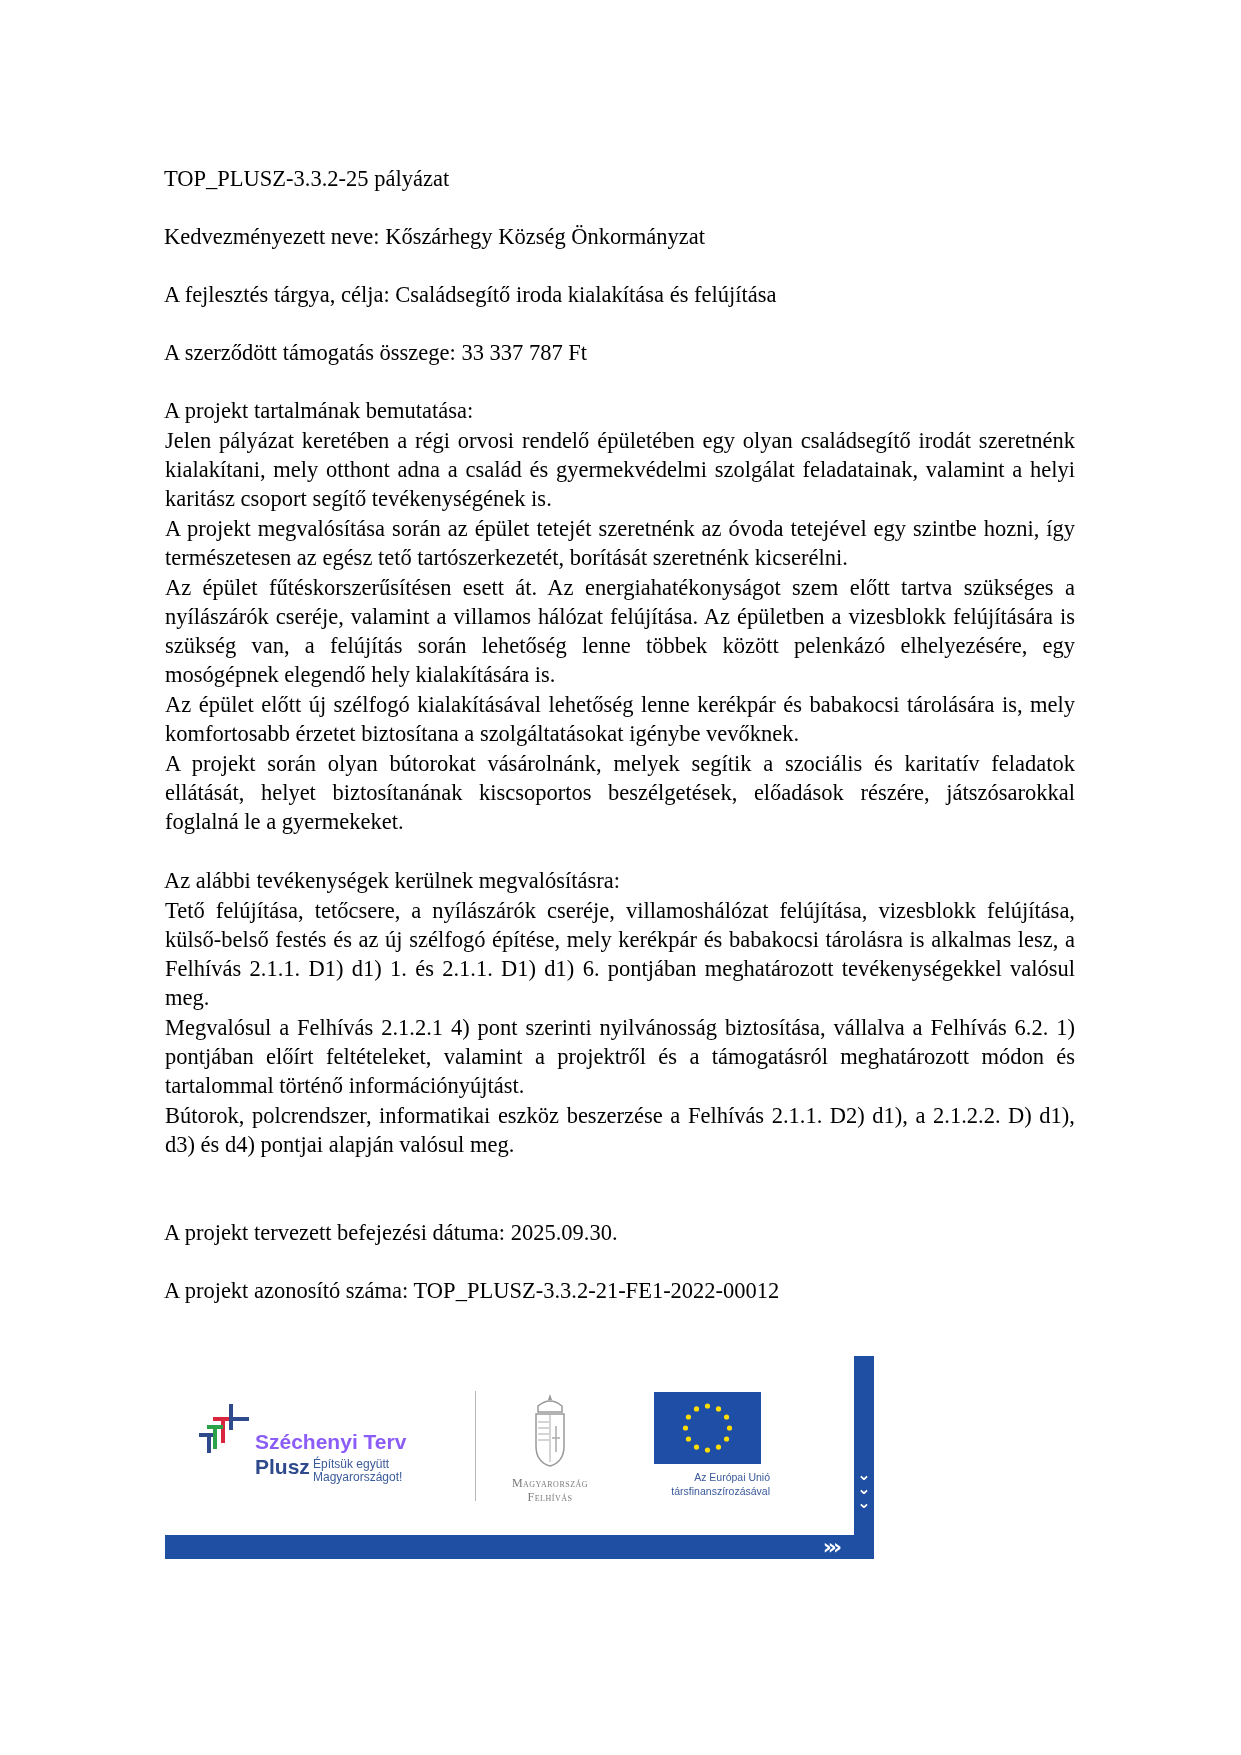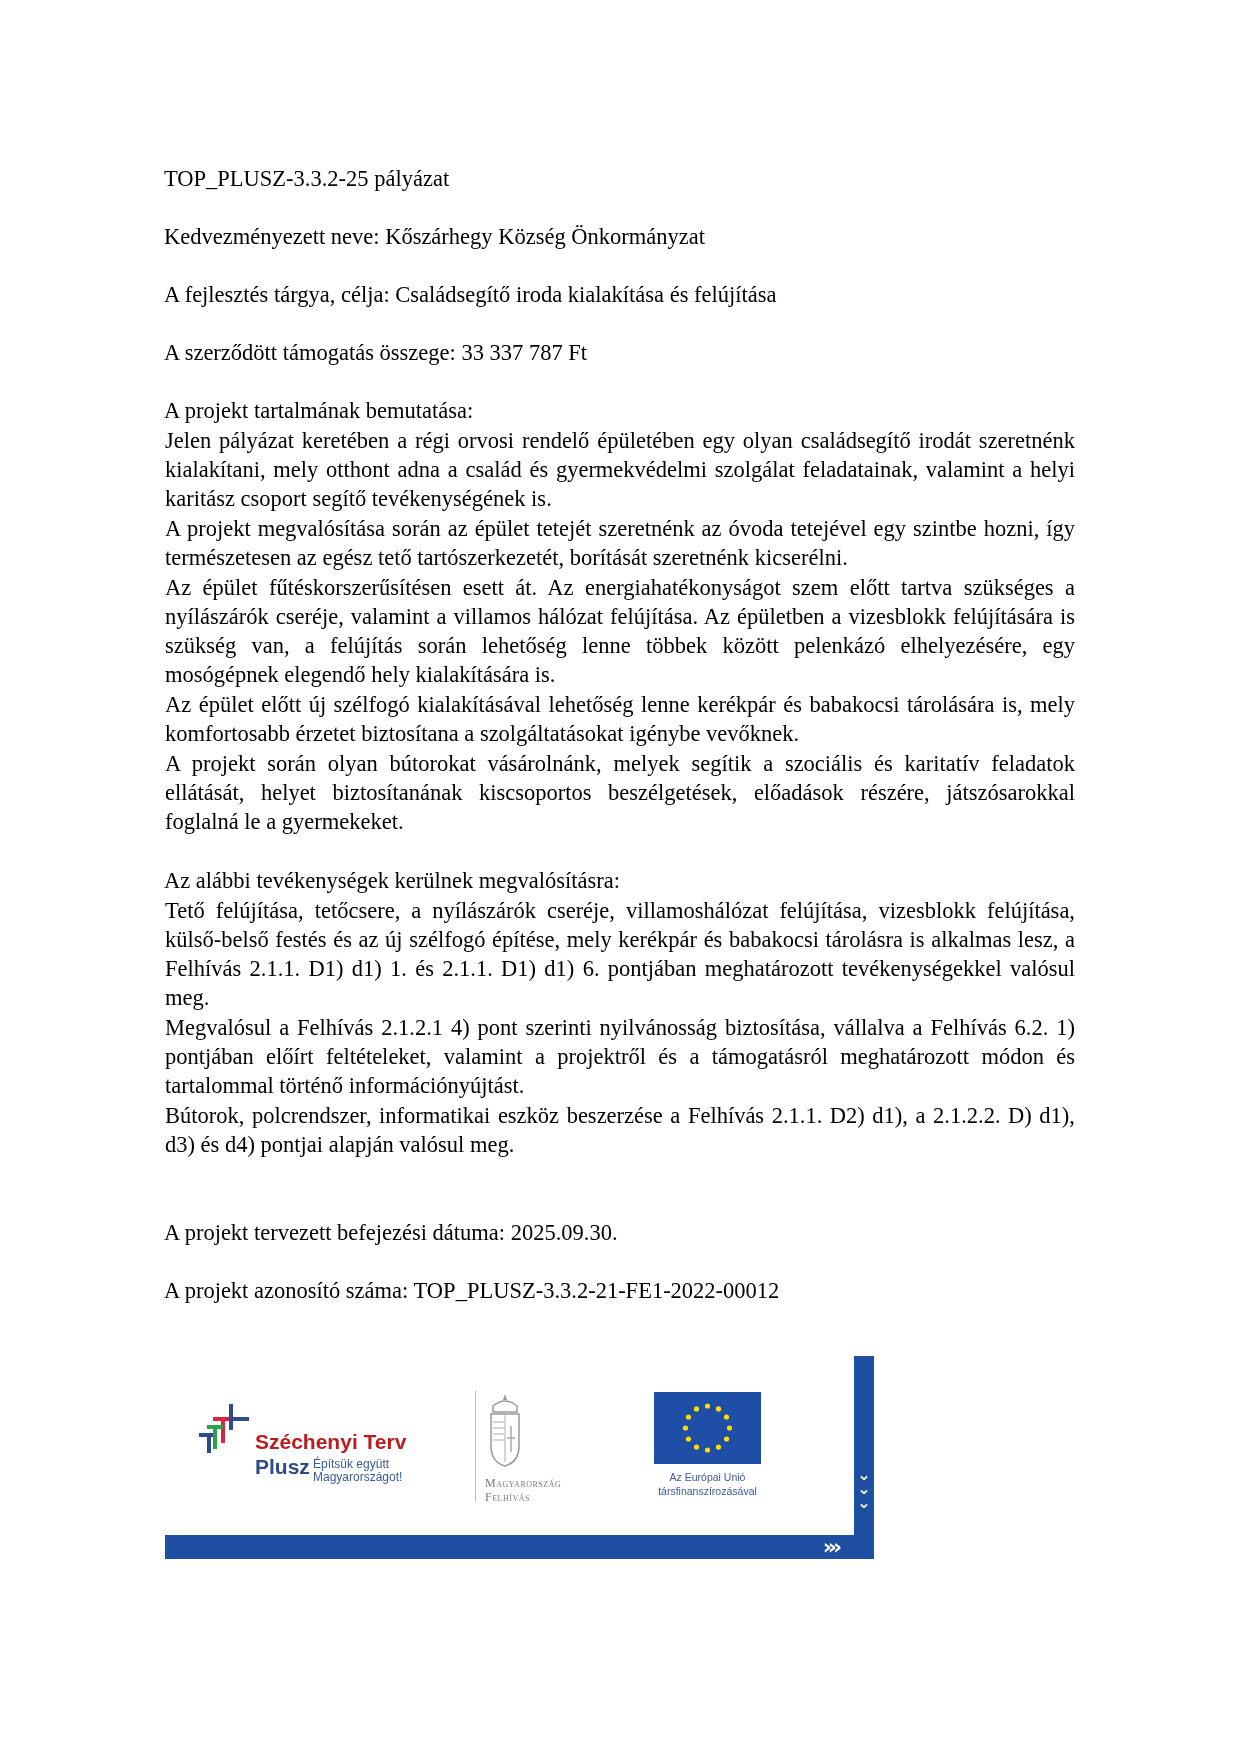--- a/index.html
+++ b/index.html
@@ -10,27 +10,27 @@
   .gap { height: 29px; }
   .just { text-align: justify; text-align-last: left; }
   p { margin: 1px; }
   .banner { position: absolute; left: 165px; top: 1356px; width: 709px; height: 203px; background: #fff; }
   .banner .vbar { position: absolute; right: 0; top: 0; width: 20px; height: 203px; background: #1f4fa3; }
   .banner .hbar { position: absolute; left: 0; bottom: 0; width: 709px; height: 24px; background: #1f4fa3; }
   .chev { position: absolute; color: #fff; font-family: "DejaVu Sans", sans-serif; font-weight: bold; }
   .chev-h { right: 36px; bottom: 1px; font-size: 22px; letter-spacing: -4px; line-height: 22px; }
   .chev-v { right: 2px; top: 112px; font-size: 16px; line-height: 14px; width: 16px; text-align: center; }
   .sz-logo { position: absolute; left: 34px; top: 44px; width: 230px; height: 80px; }
-  .sz-title { position: absolute; left: 56px; top: 30px; font-family: "Liberation Sans", sans-serif; font-weight: bold; color: #b91c1c; font-size: 21px; white-space: nowrap; }
+  .sz-title { position: absolute; left: 56px; top: 30px; font-family: "Liberation Sans", sans-serif; font-weight: bold; color: #8b5cf6; font-size: 21px; white-space: nowrap; }
   .sz-plus { position: absolute; left: 56px; top: 55px; font-family: "Liberation Sans", sans-serif; font-weight: bold; color: #2e4a8c; font-size: 21px; text-align: right; }
   .sz-slogan { position: absolute; left: 114px; top: 58px; font-family: "Liberation Sans", sans-serif; color: #3a5a9a; font-size: 12px; line-height: 13px; white-space: nowrap; }
   .divider { position: absolute; left: 310px; top: 35px; width: 1px; height: 110px; background: #b8b8b8; }
-  .gov { position: absolute; left: 320px; top: 36px; width: 130px; text-align: left; }
+  .gov { position: absolute; left: 320px; top: 36px; width: 130px; text-align: center; }
   .gov-text { font-family: "Liberation Serif", serif; color: #7a7a7a; font-size: 12px; line-height: 14px; letter-spacing: 0.5px; font-variant: small-caps; margin-top: 4px; }
-  .eu { position: absolute; left: 480px; top: 36px; width: 125px; text-align: center; }
+  .eu { position: absolute; left: 480px; top: 36px; width: 125px; text-align: right; }
   .eu-flag { width: 107px; height: 72px; margin: 0 auto; background: #1f4ea6; position: relative; }
   .eu-text { font-family: "Liberation Sans", sans-serif; color: #3a5a9a; font-size: 10.5px; line-height: 14px; margin-top: 6px; white-space: nowrap; }
 </style>
 </head>
 <body>
 
 <div class="page">
   <p class="line">TOP_PLUSZ-3.3.2-25 pályázat</p>
   <div class="gap"></div>
   <p class="line">Kedvezményezett neve: Kőszárhegy Község Önkormányzat</p>

